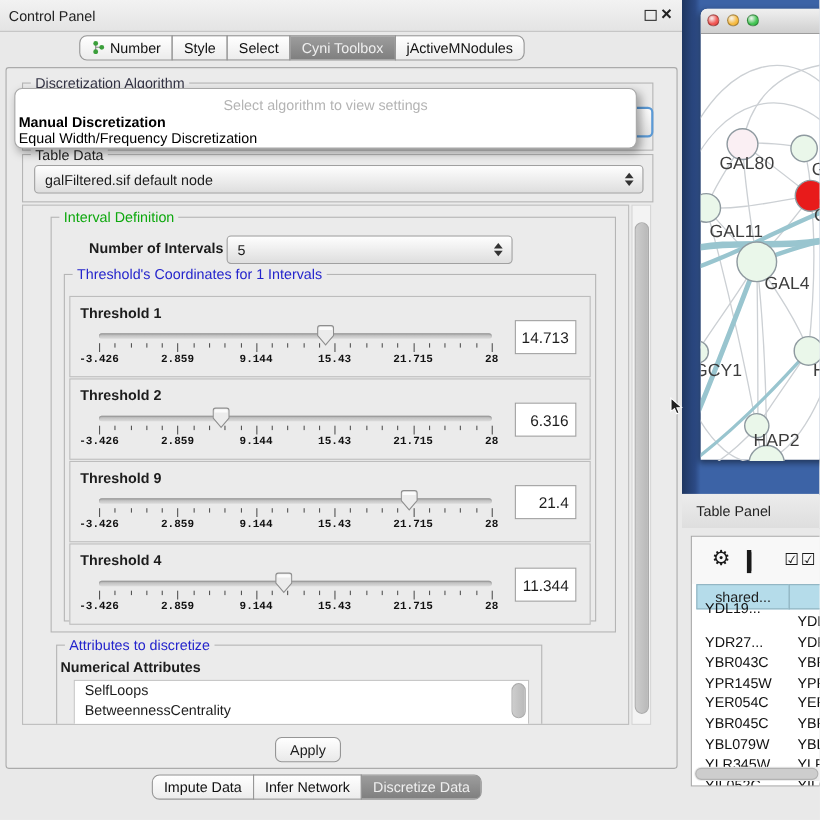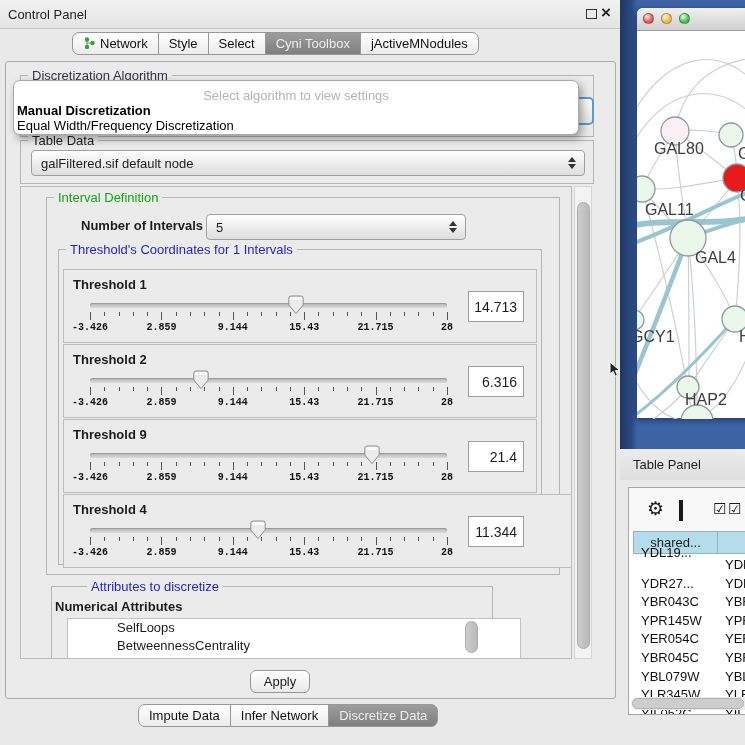--- a/index.html
+++ b/index.html
@@ -59,21 +59,21 @@
   .ticks{position:absolute;left:26px;top:42px;width:357px;height:9px;}
   .tick{position:absolute;top:0;width:1px;height:4px;background:#555;}
   .tick.major{height:8px;}
   .ticklabels{position:absolute;left:26px;top:52px;width:357px;height:12px;}
   .ticklabel{position:absolute;transform:translateX(-50%);font-size:10px;font-weight:bold;color:#111;
              white-space:nowrap;font-family:Liberation Mono, monospace;}
   .t-value{position:absolute;left:404px;top:21px;width:56px;height:31px;background:#fff;
            border:1px solid #9f9f9f;font-size:14px;display:flex;align-items:center;
            justify-content:flex-end;padding-right:6px;box-sizing:border-box;}
   
-  #attr-list{background:#fff;border:1px solid #c3c3c3;padding-left:40px;}
+  #attr-list{background:#fff;border:1px solid #c3c3c3;}
   .attr-item{font-size:13px;height:18px;line-height:18px;padding-left:9px;white-space:nowrap;}
   
   #apply-btn{left:250px;top:670px;width:58px;height:21px;border:1px solid #969696;border-radius:6px;
              background:linear-gradient(#ffffff,#e9e9e9);font-size:13px;display:flex;
              align-items:center;justify-content:center;}
   
   #desktop{left:620px;top:0;width:125px;height:450px;background:#3c63a6;}
   #desktop-edge{left:620px;top:0;width:17px;height:450px;
                 background:linear-gradient(90deg,#1e3660,#2c4a85 70%,#3c63a6);}
   #net-window{left:637px;top:8px;width:115px;height:410px;background:#fff;
@@ -115,21 +115,21 @@
 
 <div class="abs tabrow" id="top-tabs">
     <div class="tab">
       <svg width="12" height="12">
         <line x1="4" y1="3" x2="4" y2="10" stroke="#888"></line>
         <line x1="4" y1="6" x2="9" y2="6" stroke="#888"></line>
         <circle cx="4" cy="2.5" r="2.2" fill="#3a9e3a"></circle>
         <circle cx="4" cy="10" r="2.2" fill="#3a9e3a"></circle>
         <circle cx="9.5" cy="6" r="2.2" fill="#3a9e3a"></circle>
       </svg>
-      <span>Network</span>
+      <span>Number</span>
     </div>
     <div class="tab">
       <span>Style</span>
     </div>
     <div class="tab">
       <span>Select</span>
     </div>
     <div class="tab sel">
       <span>Cyni Toolbox</span>
     </div>
@@ -308,21 +308,21 @@
         <div class="ticklabels">
           <span class="ticklabel" style="left:0%">-3.426</span>
           <span class="ticklabel" style="left:20%">2.859</span>
           <span class="ticklabel" style="left:40%">9.144</span>
           <span class="ticklabel" style="left:60%">15.43</span>
           <span class="ticklabel" style="left:80%">21.715</span>
           <span class="ticklabel" style="left:100%">28</span>
         </div>
         <div class="t-value">21.4</div>
       </div>
-      <div class="t-row" style="top: 307px; padding-left: 41px;">
+      <div class="t-row" style="top: 307px;">
         <div class="t-label">Threshold 4</div>
         <div class="track"></div>
         <svg class="thumb" style="left:185.78750079551963px" viewBox="0 0 16 20">
           <path d="M3 1 H13 Q15.2 1 15.2 3.2 V10 L8 18.6 L0.8 10 V3.2 Q0.8 1 3 1 Z" fill="#ececec" stroke="#8e8e8e" stroke-width="1"></path>
           <path d="M3.5 2.2 H12.5 Q13.8 2.2 13.8 3.5 V5 H2.2 V3.5 Q2.2 2.2 3.5 2.2 Z" fill="#fbfbfb"></path>
         </svg>
         <div class="ticks">
           <span class="tick major" style="left:0%"></span>
           <span class="tick" style="left:4%"></span>
           <span class="tick" style="left:8%"></span>
@@ -356,21 +356,21 @@
           <span class="ticklabel" style="left:40%">9.144</span>
           <span class="ticklabel" style="left:60%">15.43</span>
           <span class="ticklabel" style="left:80%">21.715</span>
           <span class="ticklabel" style="left:100%">28</span>
         </div>
         <div class="t-value">11.344</div>
       </div>
     </div>
 
   <div class="abs group" style="left:30px;top:399px;width:440px;height:90px;">
-    <span class="group-label" id="attributes-label" style="color: rgb(36, 36, 204); margin-left: 28px;">Attributes to discretize</span>
+    <span class="group-label" id="attributes-label" style="color: rgb(36, 36, 204);">Attributes to discretize</span>
   </div>
   <span class="abs" style="left:34px;top:412px;font-size:13px;font-weight:bold;">Numerical Attributes</span>
   <div class="abs" id="attr-list" style="left:46px;top:431px;width:412px;height:46px;">
       <div class="attr-item">SelfLoops</div>
       <div class="attr-item">BetweennessCentrality</div>
     </div>
   <div class="abs vthumb" style="left:444px;top:434px;height:30px;"></div>
 </div>
 
 <div class="abs vscroll" style="left:574px;top:186px;width:16px;height:471px;">

